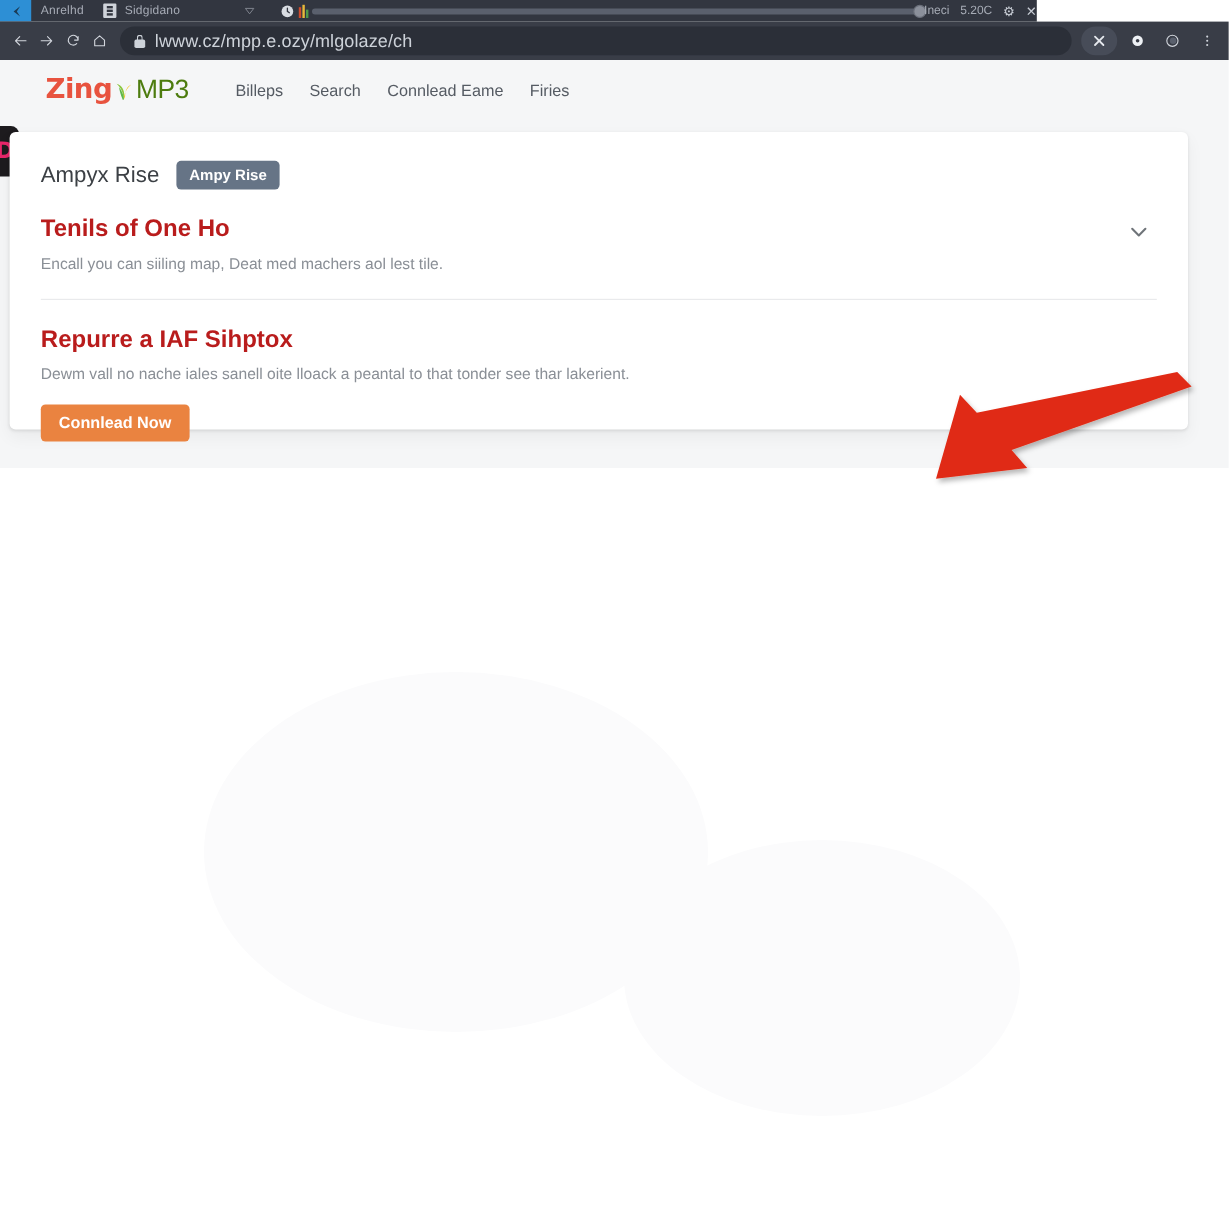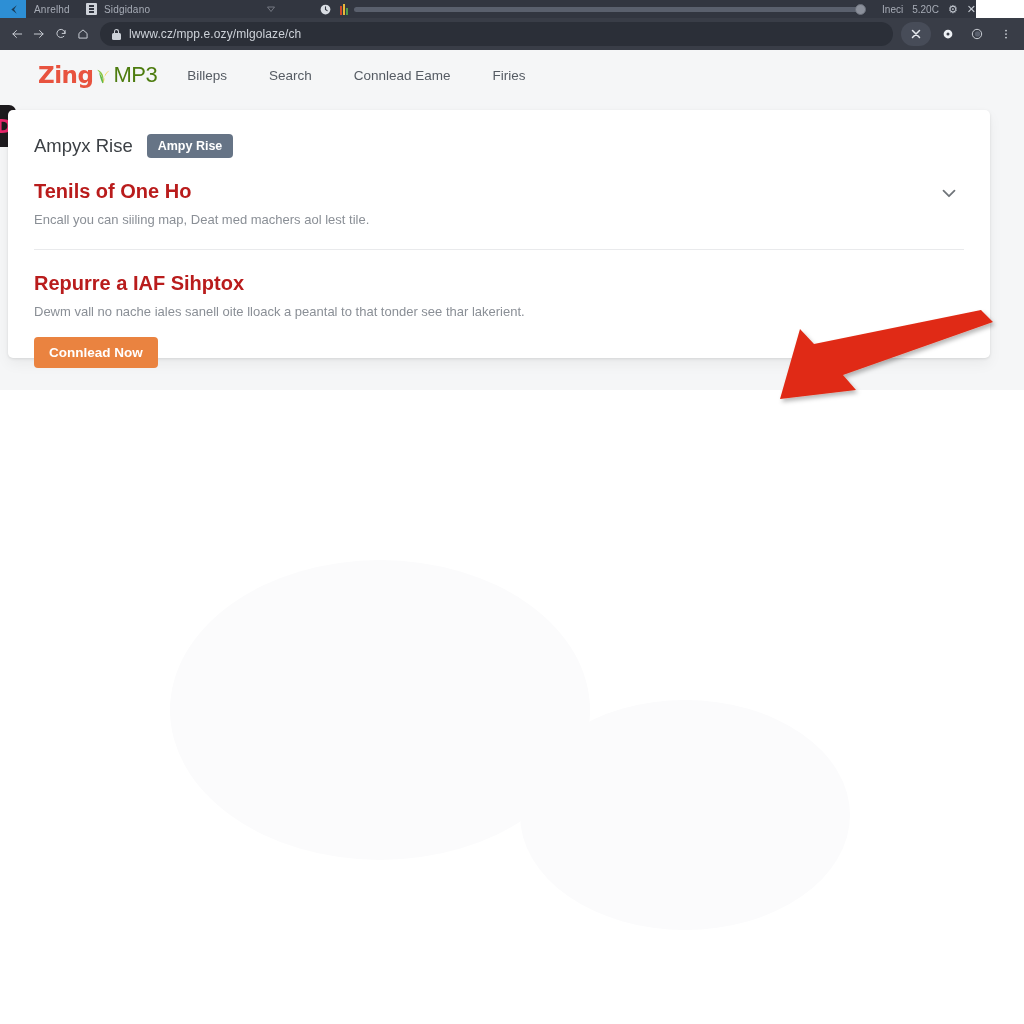--- a/index.html
+++ b/index.html
@@ -7,21 +7,21 @@
   html, body {
     width: 1024px; height: 1024px;
     background: #ffffff;
     font-family: "Liberation Sans", sans-serif;
     overflow: hidden;
   }
   #screen { position: relative; width: 1024px; height: 1024px; background: #ffffff; }
 
   
   .tabstrip {
-    position: absolute; left: 0; top: 0; width: 976px; height: 18px;
+    position: absolute; left: 0; top: 0; width: 864px; height: 18px;
     background: #323640; display: flex; align-items: center; overflow: hidden;
   }
   .tab-favicon {
     width: 26px; height: 18px; background: #2d8fd5;
     display: flex; align-items: center; justify-content: center; flex: 0 0 auto;
   }
   .tab-favicon svg { width: 13px; height: 13px; }
   .tabstrip-label {
     color: #a7acb6; font-size: 10px; white-space: nowrap; flex: 0 0 auto;
     filter: blur(0.45px); letter-spacing: .2px;
@@ -68,21 +68,21 @@
     border-radius: 12px; display: flex; align-items: center; padding: 0 12px; gap: 8px;
     min-width: 0;
   }
   .lock-icon { width: 9px; height: 11px; flex: 0 0 auto; position: relative; }
   .lock-icon .body { position: absolute; bottom: 0; left: 0; width: 9px; height: 7px; background: #cdd2d9; border-radius: 1.5px; }
   .lock-icon .shackle {
     position: absolute; top: 0; left: 2px; width: 5px; height: 5px;
     border: 1.5px solid #cdd2d9; border-bottom: none; border-radius: 3px 3px 0 0;
   }
   .url-text {
-    color: #cdd2d9; font-size: 12px; white-space: nowrap; overflow: hidden;
+    color: #cdd2d9; font-size: 15px; white-space: nowrap; overflow: hidden;
     filter: blur(0.55px); letter-spacing: .1px;
   }
   .tb-right { display: flex; align-items: center; gap: 5px; flex: 0 0 auto; }
   .tb-icon {
     width: 24px; height: 24px; display: flex; align-items: center; justify-content: center;
   }
   .tb-icon svg { width: 14px; height: 14px; }
   .ext-pill {
     background: #474c58; border-radius: 12px; height: 24px; display: flex; align-items: center;
     justify-content: center; width: 30px;
@@ -99,21 +99,21 @@
   .brand { display: flex; align-items: center; gap: 2px; }
   .brand .zing {
     font-family: "DejaVu Sans", sans-serif; font-weight: bold; font-size: 23px;
     color: #e8533f; letter-spacing: -0.5px;
   }
   .brand .leaf { width: 16px; height: 18px; position: relative; }
   .brand .mp3 {
     font-size: 22px; color: #4d7c0f; letter-spacing: -0.5px;
     font-family: "Liberation Sans", sans-serif;
   }
-  .nav-links { display: flex; align-items: center; gap: 42px; margin-left: 4px; }
+  .nav-links { display: flex; align-items: center; gap: 22px; margin-left: 13px; }
   .nav-link {
     color: #555b63; font-size: 13.5px; white-space: nowrap; filter: blur(0.28px);
     cursor: default;
   }
   .corner-badge {
     position: absolute; left: -14px; top: 55px; width: 30px; height: 42px;
     background: #1d1b1e; border-radius: 7px; display: flex; align-items: center;
     justify-content: flex-end; padding-right: 4px;
   }
   .corner-badge .d {

